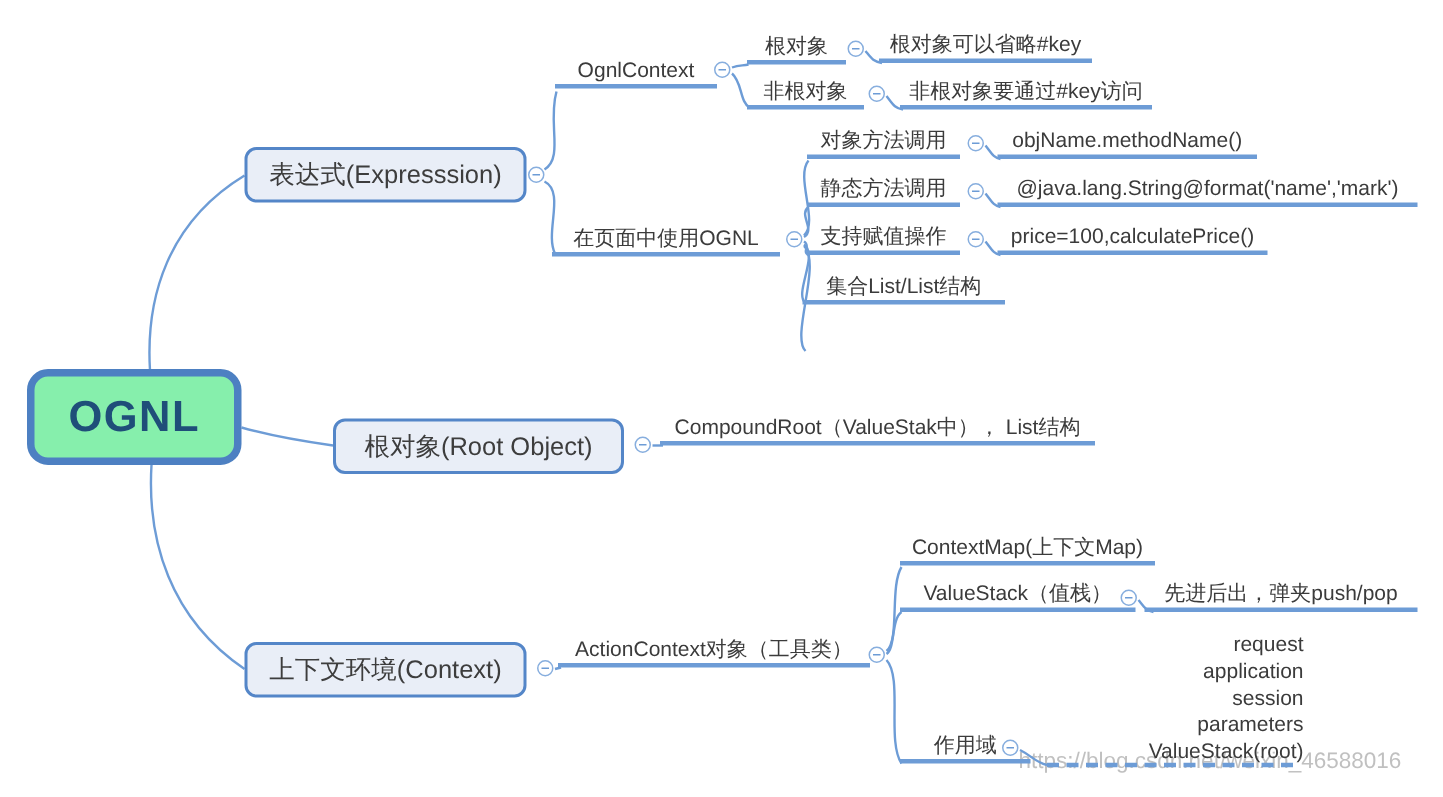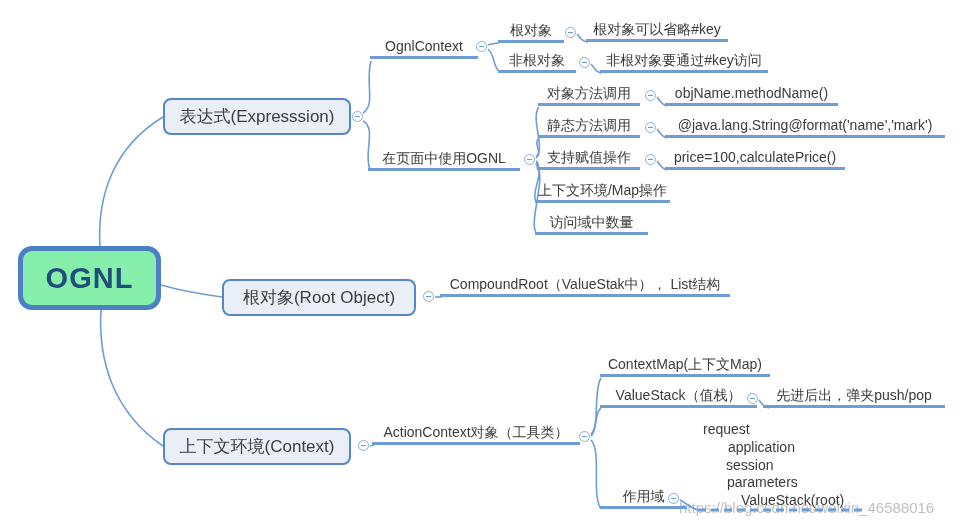--- a/index.html
+++ b/index.html
@@ -41,21 +41,21 @@
     border-radius:50%; background:#ffffff; box-sizing:border-box; z-index:3;
   }
   .micon::after {
     content:""; position:absolute; left:2px; right:2px; top:4px; height:1px;
     background:#6d9cd6;
   }
 
   
   .scope-note {
     position:absolute; left:697px; top:421px; width:172px; z-index:2;
-    font-size:14px; color:#3b3b3b; line-height:17.8px;
+    font-size:14px; color:#3b3b3b; line-height:17.8px;text-align:right;
   }
   .scope-note div { white-space:nowrap; }
 
   .watermark {
     position:absolute; left:679px; top:499px; z-index:0;
     font-size:15px; color:rgba(185,185,185,0.9); white-space:nowrap;
   }
 </style>
 </head>
 <body>
@@ -127,23 +127,22 @@
   <div class="unode" style="left:665px; top:84px; width:173px;">objName.methodName()</div>
 
   <div class="unode" style="left:538px; top:116px; width:102px;">静态方法调用</div>
   <span class="micon" style="left:645px; top:122px;"></span>
   <div class="unode" style="left:665px; top:116px; width:280px;">@java.lang.String@format('name','mark')</div>
 
   <div class="unode" style="left:538px; top:148px; width:102px;">支持赋值操作</div>
   <span class="micon" style="left:645px; top:154px;"></span>
   <div class="unode" style="left:665px; top:148px; width:180px;">price=100,calculatePrice()</div>
 
-  <div class="unode" style="left:535px; top:181px; width:135px;">上下文环境/Map操作</div>
+  <div class="unode" style="left:535px; top:181px; width:135px;">集合List/List结构</div>
 
-  <div class="unode" style="left:535px; top:213px; width:113px;">访问域中数量</div>
 
   <div class="boxnode" style="left:222px; top:279px; width:194px;">
     <span>根对象(Root Object)</span>
   </div>
   <span class="micon" style="left:423px; top:291px;"></span>
   <div class="unode" style="left:440px; top:275px; width:290px;">CompoundRoot（ValueStak中）， List结构</div>
 
   <div class="boxnode" style="left:163px; top:428px; width:188px;">
     <span>上下文环境(Context)</span>
   </div>

